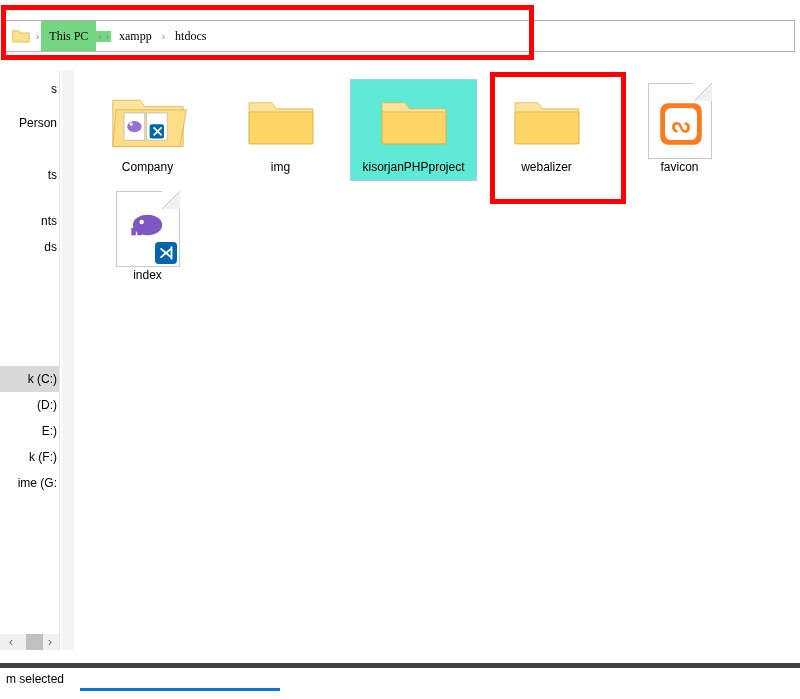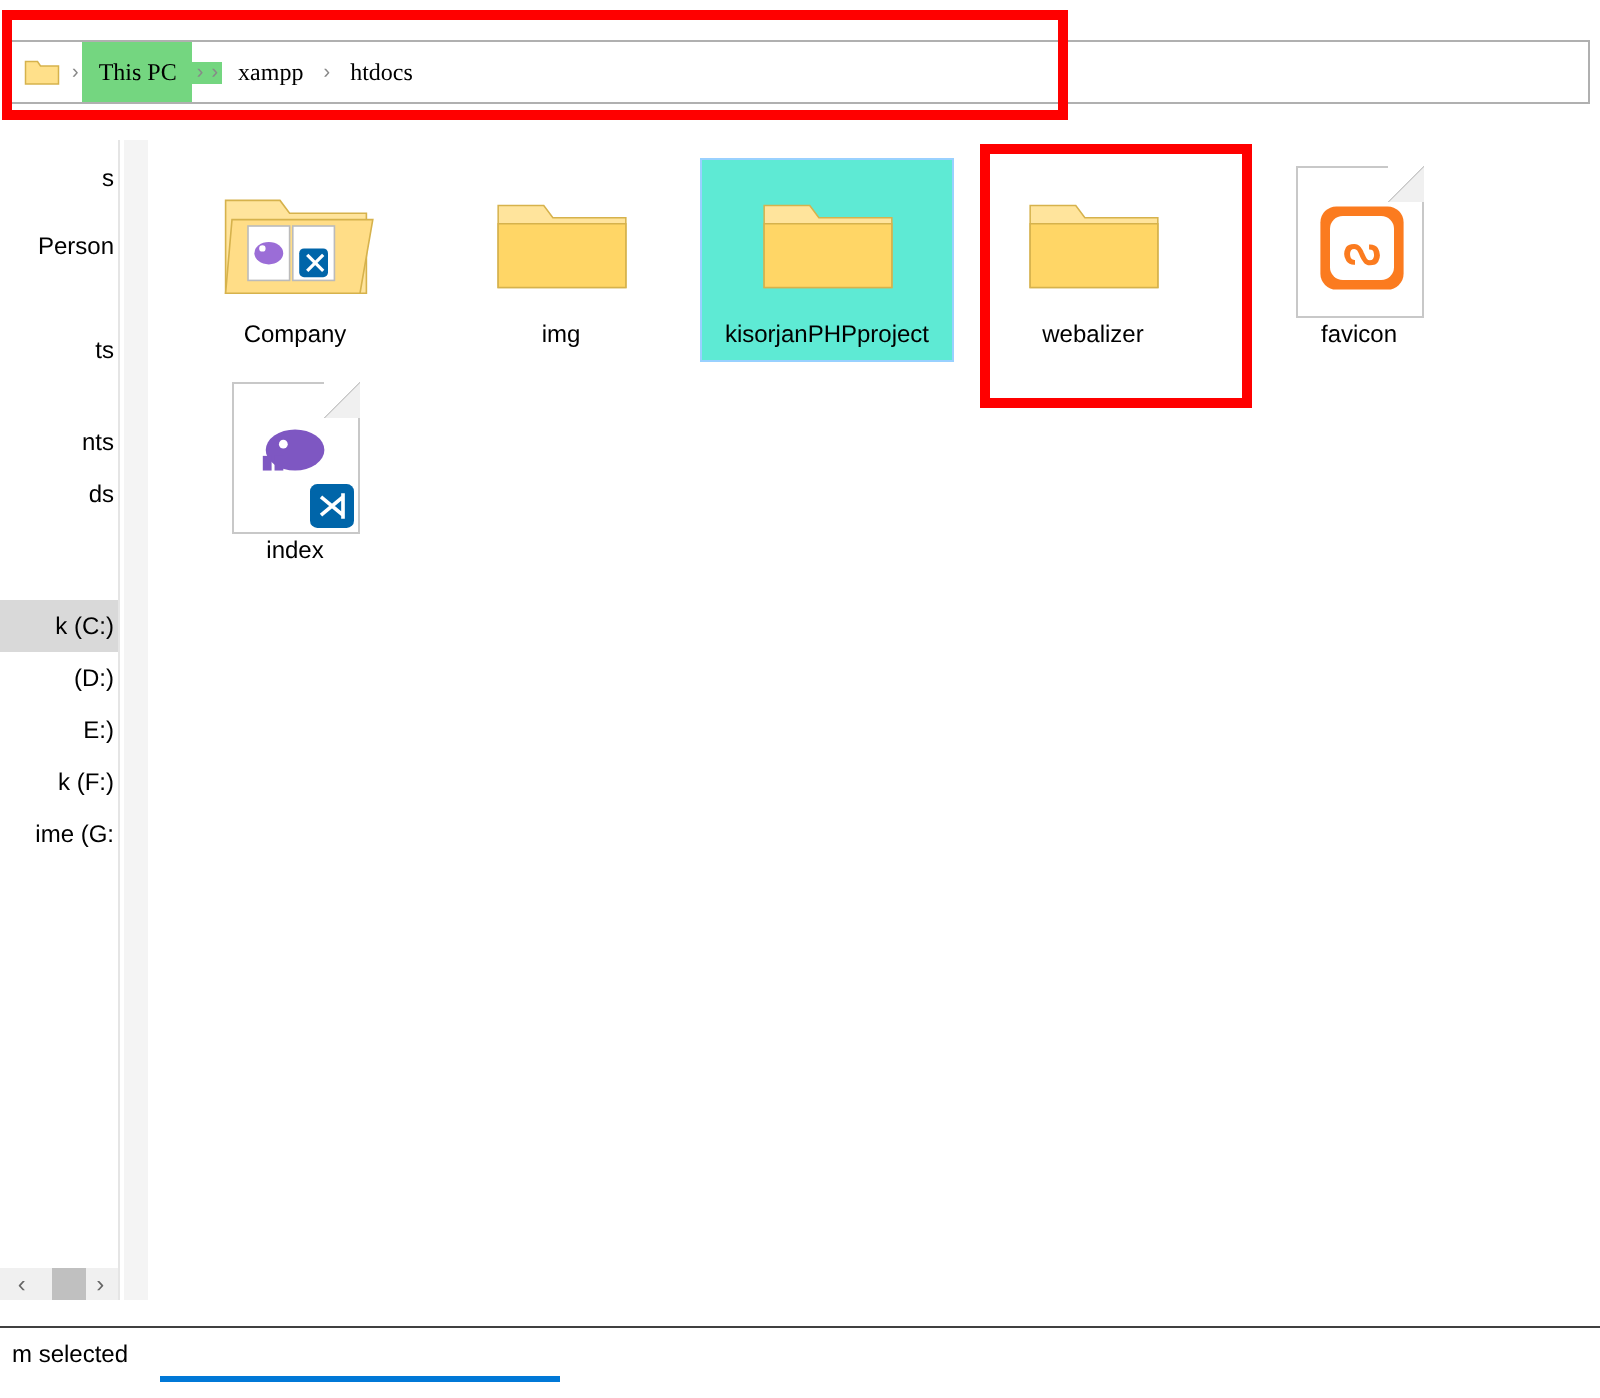--- a/index.html
+++ b/index.html
@@ -98,21 +98,21 @@
     max-width: 120px;
   }
   .item.selected {
     background: #5eead4;
     outline: 1px solid #99d1ff;
   }
   
   .status {
     position:absolute; left:0; bottom:10px;
     width: 100%; height: 26px;
-    border-top:1px solid #404040;
+    border-top:5px solid #404040;
     display:flex; align-items:center;
     padding: 0 6px;
     font-size:12px;
   }
   .blue-underline {
     position:absolute; left:80px; bottom:8px;
     width:200px; height:3px; background:#0078d7;
   }
   
   .file-box {
@@ -146,21 +146,21 @@
 </div>
 
 <div class="highlight-box" style="left:1px; top:5px; width:533px; height:55px;"></div>
 
 <div class="sidebar">
   <div>s</div>
   <div style="margin-top:8px">Person</div>
   <div style="margin-top:26px">ts</div>
   <div style="margin-top:20px">nts</div>
   <div>ds</div>
-  <div class="sel" style="margin-top:40px">k (C:)</div>
+  <div class="sel" style="margin-top:106px">k (C:)</div>
   <div>(D:)</div>
   <div>E:)</div>
   <div>k (F:)</div>
   <div>ime (G:</div>
   <div class="hscroll">
     <span class="arrow">‹</span>
     <span class="thumb"></span>
     <span class="arrow" style="margin-left:auto">›</span>
   </div>
 </div>

